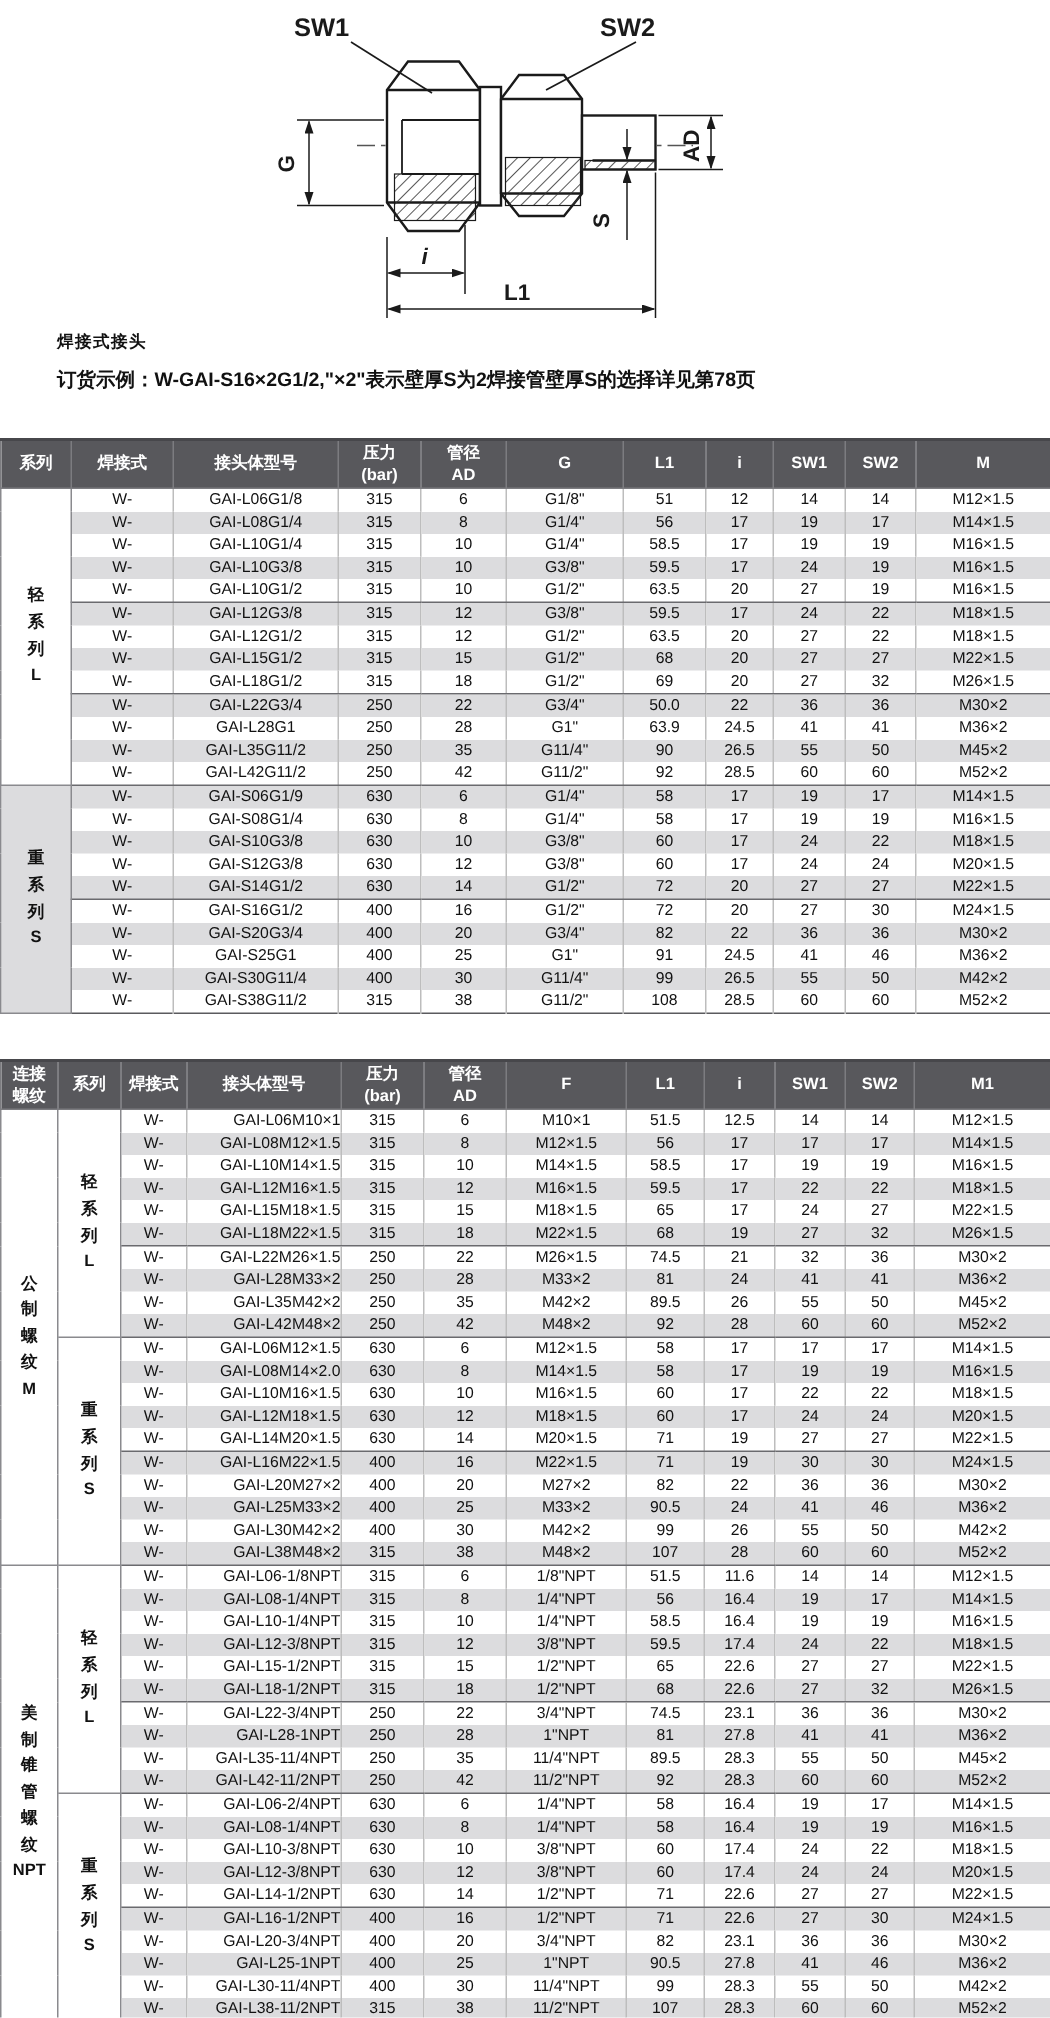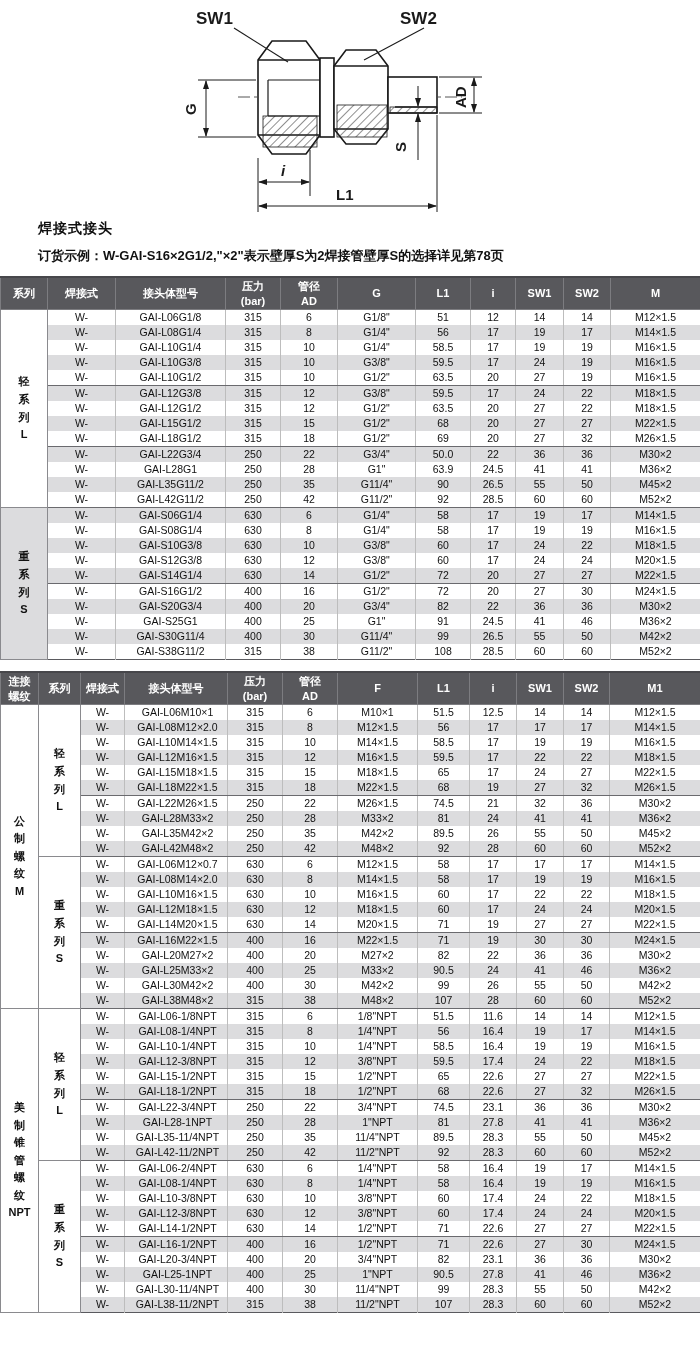--- a/index.html
+++ b/index.html
@@ -1,43 +1,43 @@
 <!DOCTYPE html>
 <html><head>
 <meta charset="utf-8">
 <style>
   html,body{margin:0;padding:0;background:#ffffff;}
   body{
     width:700px;height:1345px;overflow:hidden;
     font-family:"Liberation Sans","DejaVu Sans",sans-serif;color:#111;
   }
   .diagram-wrap{width:700px;height:218px;}
-  .sec-title{margin:2px 0 0 38px;font-size:14px;font-weight:bold;letter-spacing:1px;}
+  .sec-title{margin:2px 0 0 38px;font-size:11px;font-weight:bold;letter-spacing:1px;}
   .order-note{margin:9px 0 0 38px;font-size:13px;font-weight:bold;}
   table.dtable{
-    border-collapse:collapse;table-layout:fixed;width:700px;margin-top:11px;
+    border-collapse:collapse;table-layout:fixed;width:700px;margin-top:30px;
     border:1px solid #5a5a5e;border-top:2px solid #47474b;padding-left:44px;
   }
   .dtable th{
     background:#58585c;color:#fff;font-size:11px;font-weight:bold;
     white-space:pre-line;border:1px solid #7c7c80;height:31px;line-height:1.3;
     padding:0;text-align:center;
   }
   .dtable td{
     font-size:10.5px;text-align:center;height:15px;line-height:15px;padding:0;
     border-left:1px solid #bdbdbd;border-right:1px solid #bdbdbd;
     overflow:hidden;white-space:nowrap;
   }
   .dtable tr.alt td{background:#dcdcde;}
   .dtable td.span-cell{
     background:#fff;white-space:pre-line;font-size:11px;font-weight:bold;
     line-height:1.6;border:1px solid #8a8a8e;vertical-align:middle;
   }
   .dtable tr.sep td{border-bottom:1.5px solid #6a6a6e;}
-  #table2 td.model{text-align:center;padding-left:3px;}
+  #table2 td.model{text-align:right;padding-left:3px;}
   svg text{fill:#1a1a1a;}
   .dim-label{font-size:15px;font-weight:bold;}
   .nut-label{font-size:17px;font-weight:bold;}
 </style>
 </head>
 <body>
 
 <div class="diagram-wrap">
   <svg width="700" height="218" viewBox="0 0 700 218">
     <defs>
@@ -318,21 +318,21 @@
         <td>60</td>
         <td>60</td>
         <td>M52×2</td>
       </tr>
       <tr class="alt">
         <td rowspan="10" class="span-cell">重
 系
 列
 S</td>
         <td>W-</td>
-        <td class="model">GAI-S06G1/4</td>
+        <td class="model">GAI-S06G1/9</td>
         <td>630</td>
         <td>6</td>
         <td>G1/4"</td>
         <td>58</td>
         <td>17</td>
         <td>19</td>
         <td>17</td>
         <td>M14×1.5</td>
       </tr>
       <tr>
@@ -366,21 +366,21 @@
         <td>12</td>
         <td>G3/8"</td>
         <td>60</td>
         <td>17</td>
         <td>24</td>
         <td>24</td>
         <td>M20×1.5</td>
       </tr>
       <tr class="alt sep">
         <td>W-</td>
-        <td class="model">GAI-S14G1/4</td>
+        <td class="model">GAI-S14G1/2</td>
         <td>630</td>
         <td>14</td>
         <td>G1/2"</td>
         <td>72</td>
         <td>20</td>
         <td>27</td>
         <td>27</td>
         <td>M22×1.5</td>
       </tr>
       <tr>
@@ -497,21 +497,21 @@
         <td>6</td>
         <td>M10×1</td>
         <td>51.5</td>
         <td>12.5</td>
         <td>14</td>
         <td>14</td>
         <td>M12×1.5</td>
       </tr>
       <tr class="alt">
         <td>W-</td>
-        <td class="model">GAI-L08M12×2.0</td>
+        <td class="model">GAI-L08M12×1.5</td>
         <td>315</td>
         <td>8</td>
         <td>M12×1.5</td>
         <td>56</td>
         <td>17</td>
         <td>17</td>
         <td>17</td>
         <td>M14×1.5</td>
       </tr>
       <tr>
@@ -609,21 +609,21 @@
         <td>60</td>
         <td>60</td>
         <td>M52×2</td>
       </tr>
       <tr>
         <td rowspan="10" class="span-cell">重
 系
 列
 S</td>
         <td>W-</td>
-        <td class="model">GAI-L06M12×0.7</td>
+        <td class="model">GAI-L06M12×1.5</td>
         <td>630</td>
         <td>6</td>
         <td>M12×1.5</td>
         <td>58</td>
         <td>17</td>
         <td>17</td>
         <td>17</td>
         <td>M14×1.5</td>
       </tr>
       <tr class="alt">

